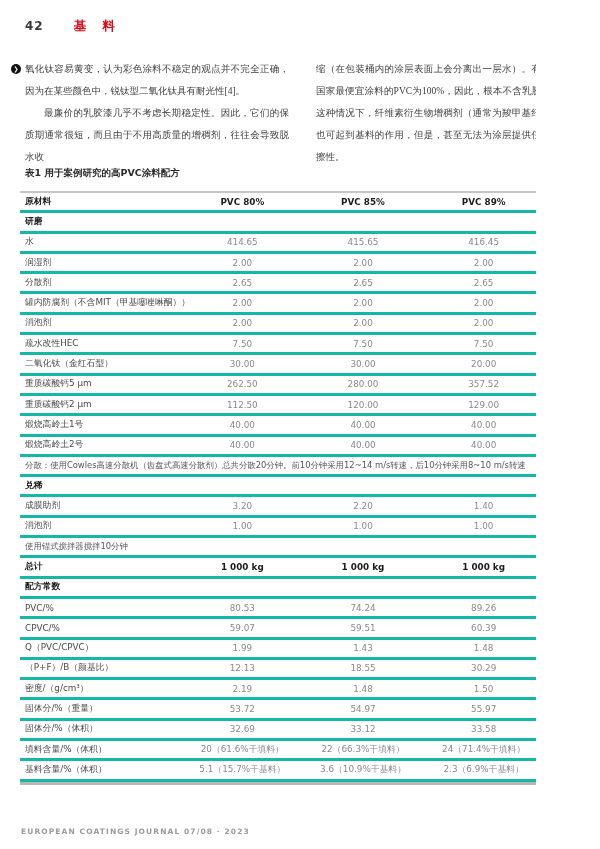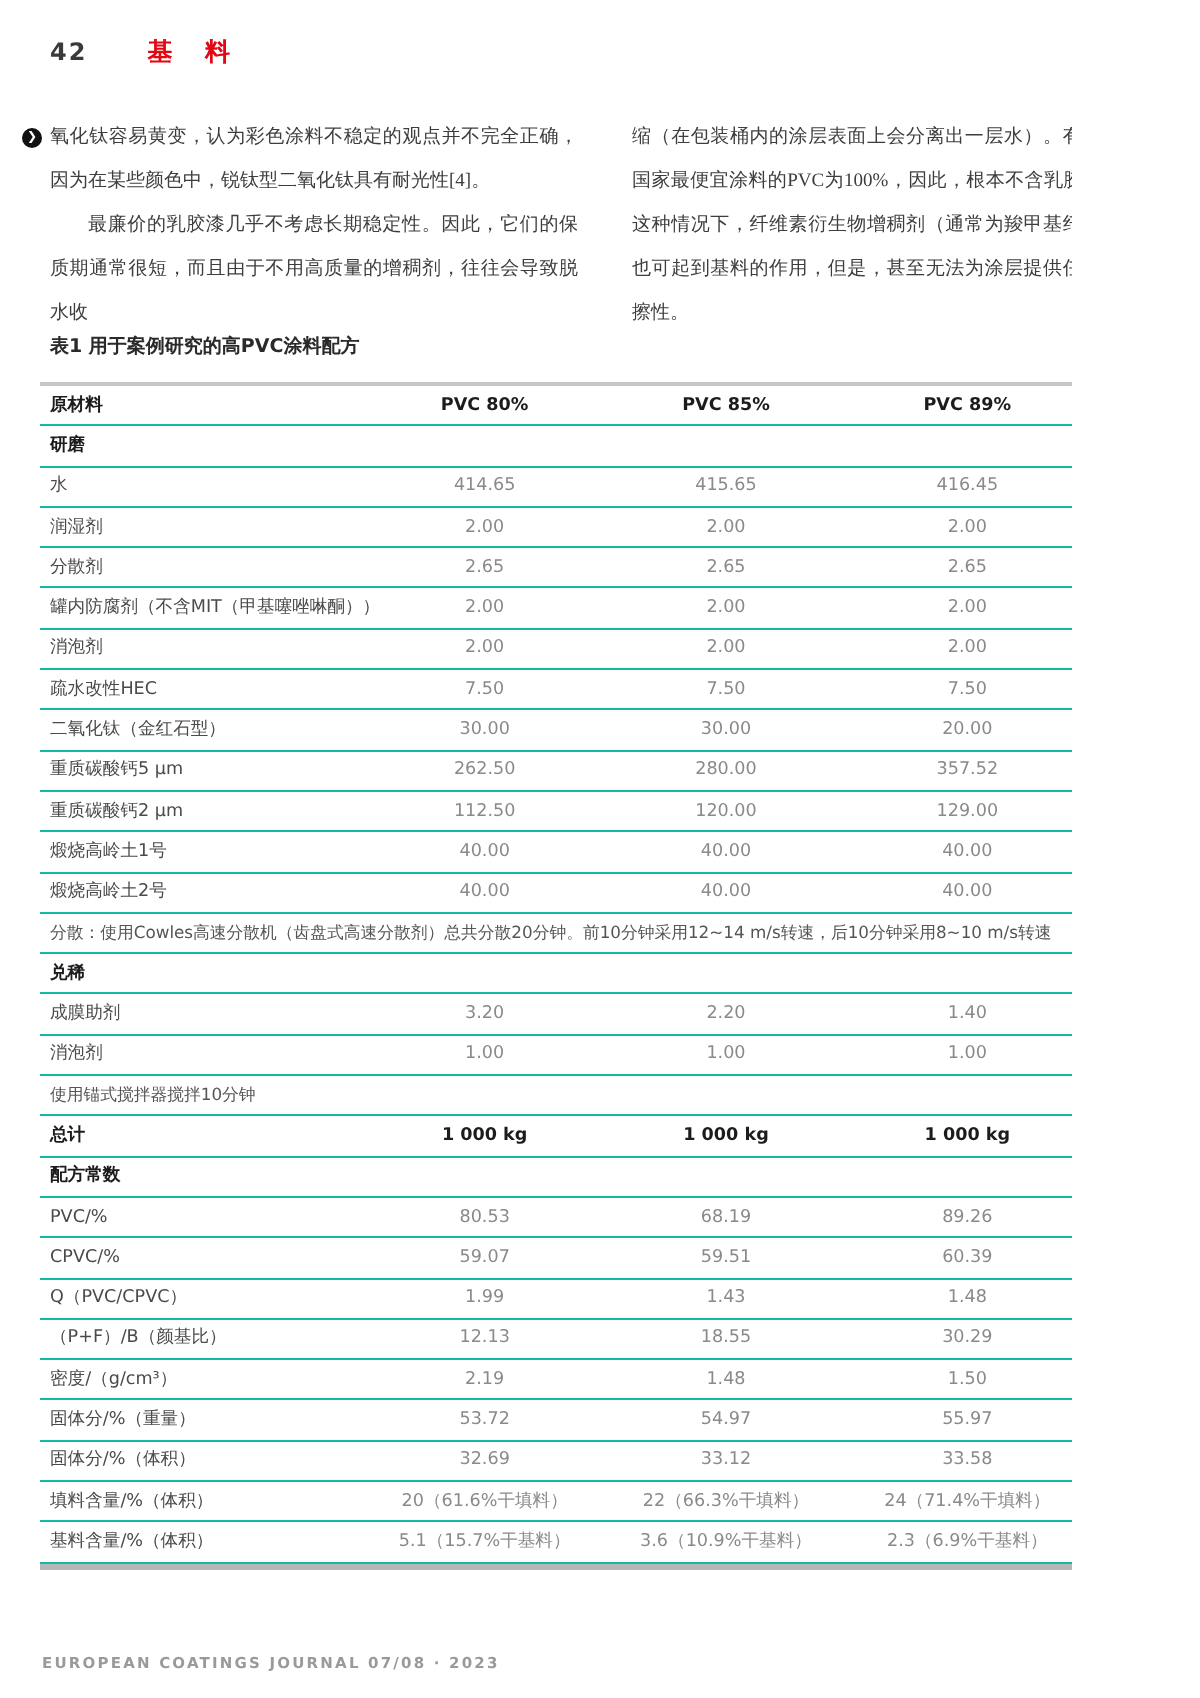--- a/index.html
+++ b/index.html
@@ -17,21 +17,21 @@
   .intro{position:absolute;top:58px;left:25px;width:556px;display:flex;gap:27px;}
   .intro .col{width:264px;font-size:9.5px;line-height:22px;color:#3d3d3d;text-align:justify;}
   .intro p{margin:0;font-family:Liberation Serif, serif;}
   .intro p.indent{text-indent:2em;}
 
   
   .table-block{position:absolute;top:167px;left:20px;width:560px;}
   .tbl-title{font-size:9.5px;font-weight:bold;color:#2a2a2a;margin:0 0 11px 5px;}
   .tbl{border-top:2px solid #c6c6c6;border-bottom:3px solid #b7b7b7;padding-right:36px;}
   .row{display:grid;grid-template-columns:162px 1fr 1fr 1fr;align-items:center;
-       height:20.3px;box-sizing:border-box;border-bottom:1px solid #14b8a6;}
+       height:20.3px;box-sizing:border-box;border-bottom:3px solid #14b8a6;}
   .cell{font-size:8.8px;color:#4a4a4a;overflow:visible;white-space:nowrap;padding-left:5px;}
   .cell.val{text-align:center;color:#8a8a8a;padding-left:0;}
   .row.header .cell{font-weight:bold;color:#1c1c1c;}
   .row.header .cell.val{color:#1c1c1c;}
   .row.section .cell{font-weight:bold;color:#1c1c1c;grid-column:1/-1;}
   .row.note .cell{grid-column:1/-1;color:#555;font-size:8.4px;}
   .row.total .cell{font-weight:bold;color:#1c1c1c;}
   .row.total .cell.val{color:#1c1c1c;}
 
   
@@ -163,21 +163,21 @@
           <div class="cell val">1 000 kg</div>
           <div class="cell val">1 000 kg</div>
           <div class="cell val">1 000 kg</div>
         </div>
         <div class="row section">
           <div class="cell">配方常数</div>
         </div>
         <div class="row data">
           <div class="cell">PVC/%</div>
           <div class="cell val">80.53</div>
-          <div class="cell val">68.19</div>
+          <div class="cell val">74.24</div>
           <div class="cell val">89.26</div>
         </div>
         <div class="row data">
           <div class="cell">CPVC/%</div>
           <div class="cell val">59.07</div>
           <div class="cell val">59.51</div>
           <div class="cell val">60.39</div>
         </div>
         <div class="row data">
           <div class="cell">Q（PVC/CPVC）</div>

